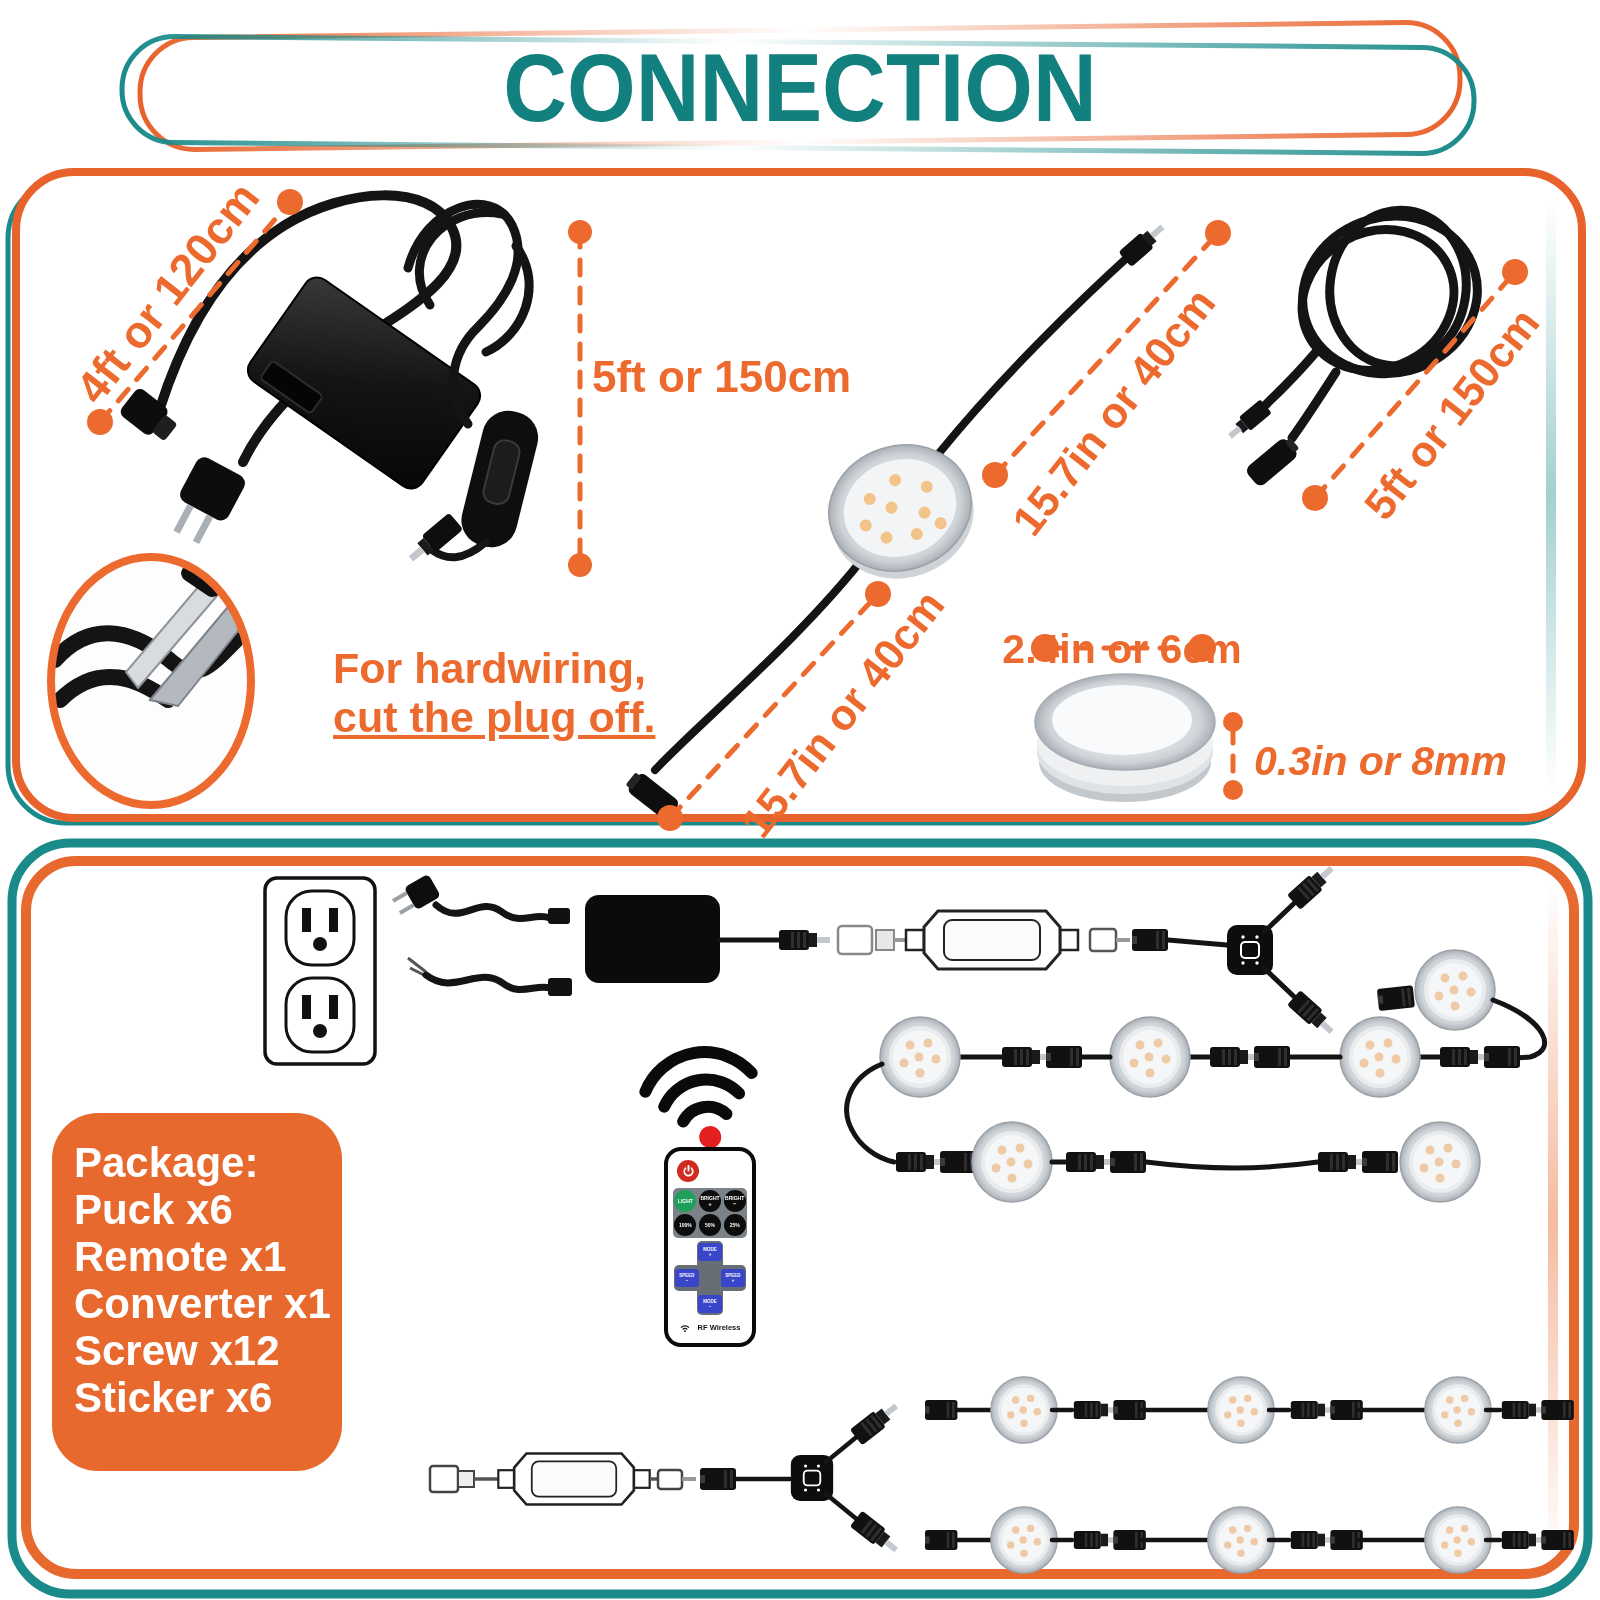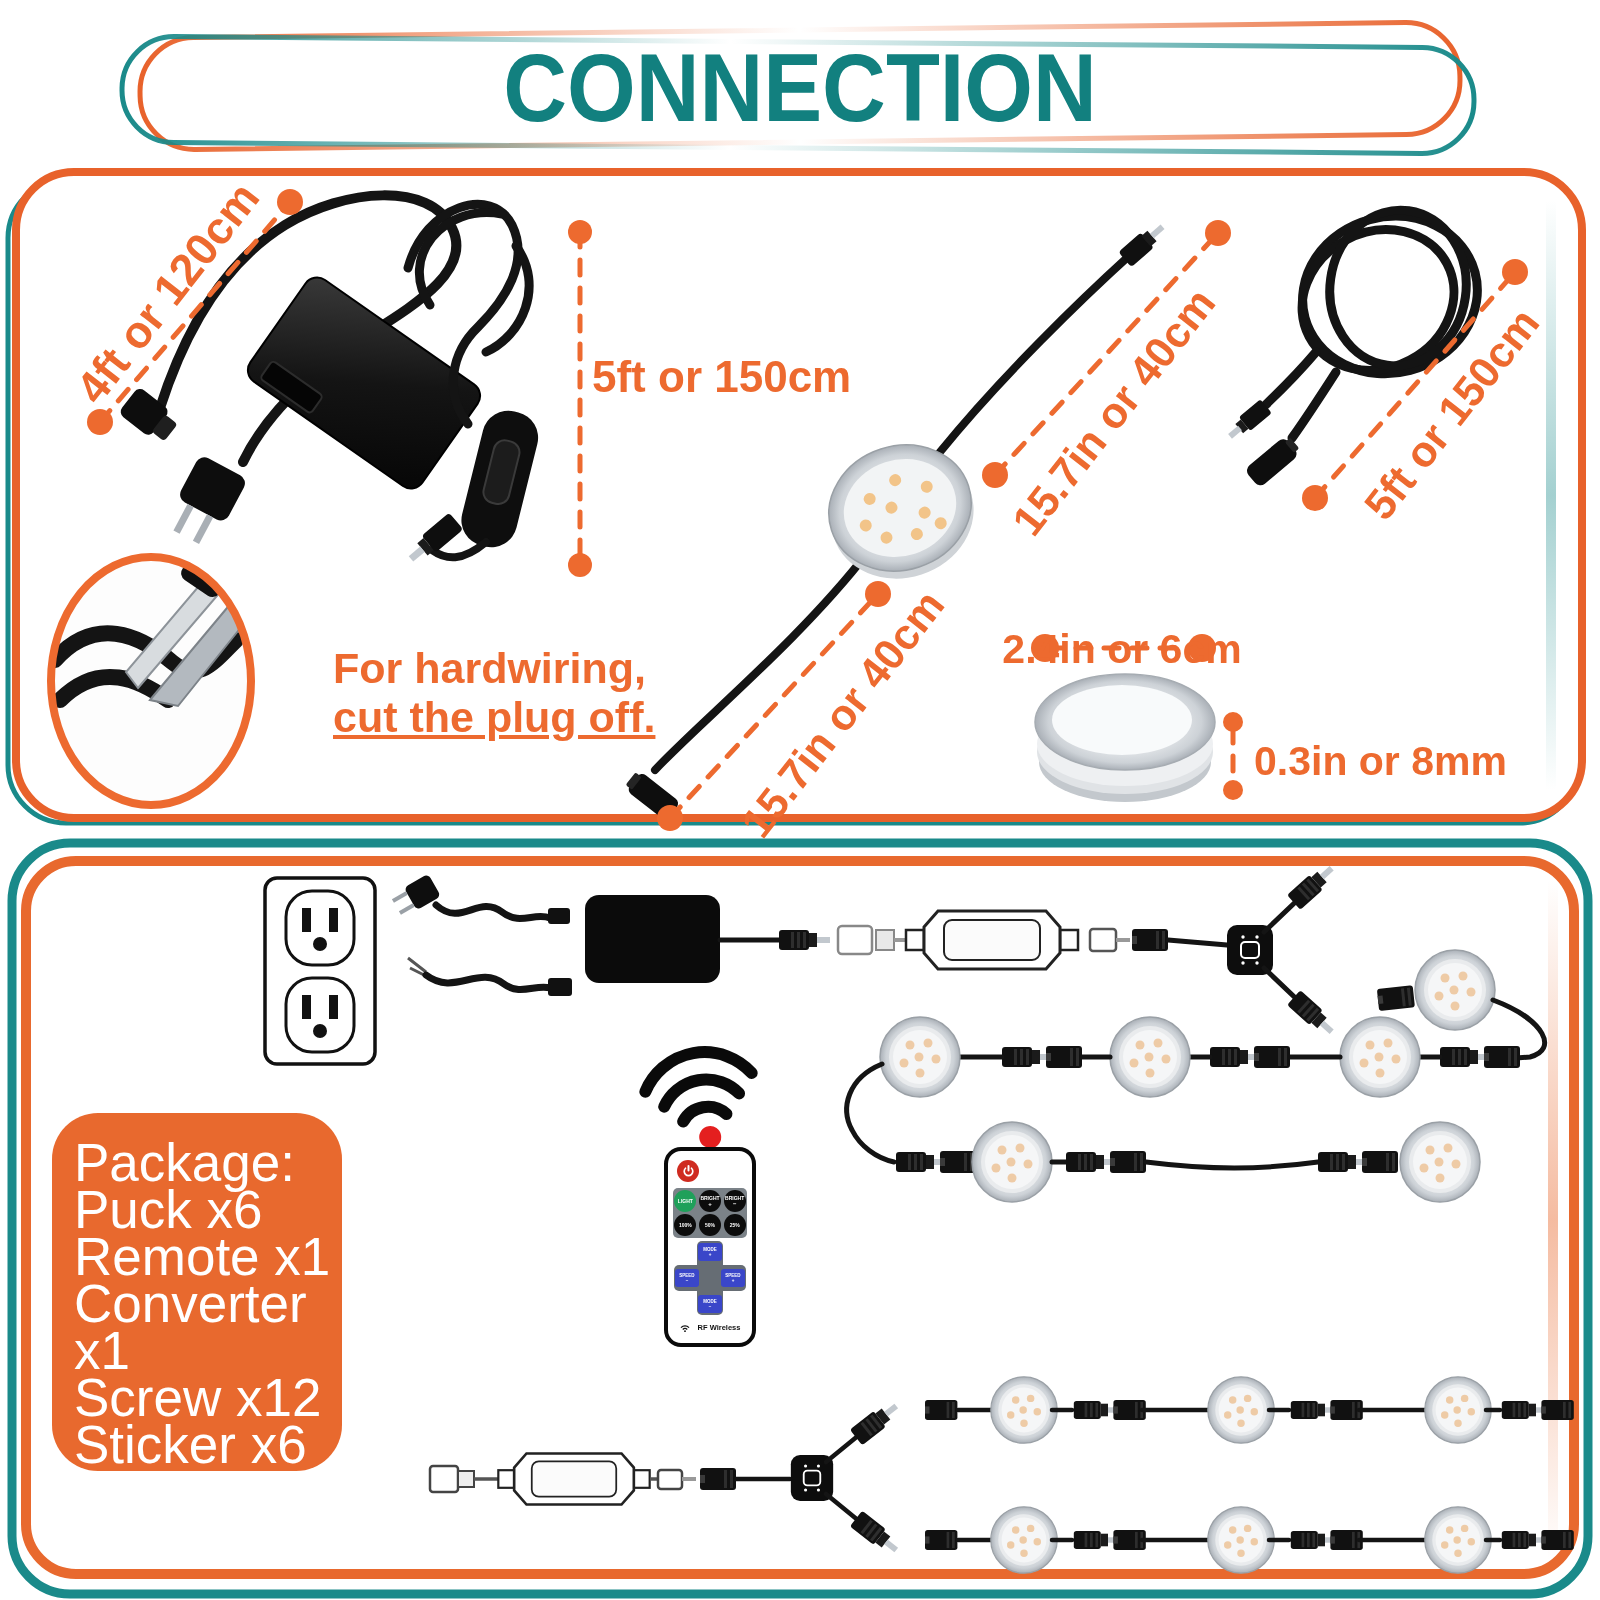--- a/index.html
+++ b/index.html
@@ -17,21 +17,21 @@
   #title{
     position:absolute;left:800px;top:88px;z-index:3;
     transform:translate(-50%,-50%) scaleX(.92);
     font-size:96px;font-weight:bold;letter-spacing:0px;
     color:var(--accent-teal);white-space:nowrap;
   }
   
   #package{
     position:absolute;left:52px;top:1113px;width:290px;height:358px;z-index:3;
     background:var(--package-bg);border-radius:46px;
-    color:#fff;font-weight:normal;font-size:53px;line-height:47px;
+    color:#fff;font-weight:bold;font-size:42px;line-height:47px;
     padding:26px 0 0 22px;box-sizing:border-box;
   }
   
   #remote{
     position:absolute;left:664px;top:1147px;width:92px;height:200px;z-index:3;
     background:#fff;border:4px solid #0a0a0a;border-radius:17px;box-sizing:border-box;
   }
   #remote .pwr{
     position:absolute;left:9px;top:9px;width:22px;height:22px;border-radius:50%;
     background:var(--remote-red);display:flex;align-items:center;justify-content:center;
@@ -493,21 +493,21 @@
 <div id="title">CONNECTION</div>
 
 <div class="lbl rot" style="left:168px;top:293px;font-size:45px;">4ft or 120cm</div>
 <div class="lbl" style="left:592px;top:352px;font-size:44px;">5ft or 150cm</div>
 <div class="lbl" style="left:333px;top:644px;font-size:43px;">For hardwiring,</div>
 <div class="lbl" style="left:333px;top:693px;font-size:43px;text-decoration:underline;">cut the plug off.</div>
 <div class="lbl rot" style="left:1114px;top:412px;font-size:43px;">15.7in or 40cm</div>
 <div class="lbl rot" style="left:843px;top:714px;font-size:43px;">15.7in or 40cm</div>
 <div class="lbl rot" style="left:1452px;top:414px;font-size:43px;">5ft or 150cm</div>
 <div class="lbl ctr" style="left:1122px;top:603px;font-size:41px;">2.4in or 6cm</div>
-<div class="lbl" style="left:1254px;top:738px;font-size:41px;">0.3in or 8mm</div>
+<div class="lbl" style="left:1254px;top:738px;font-size:41px;font-style:italic;">0.3in or 8mm</div>
 
 <div id="package">
   <div>Package:</div>
   <div>Puck x6</div>
   <div>Remote x1</div>
   <div>Converter x1</div>
   <div>Screw x12</div>
   <div>Sticker x6</div>
 </div>
 

